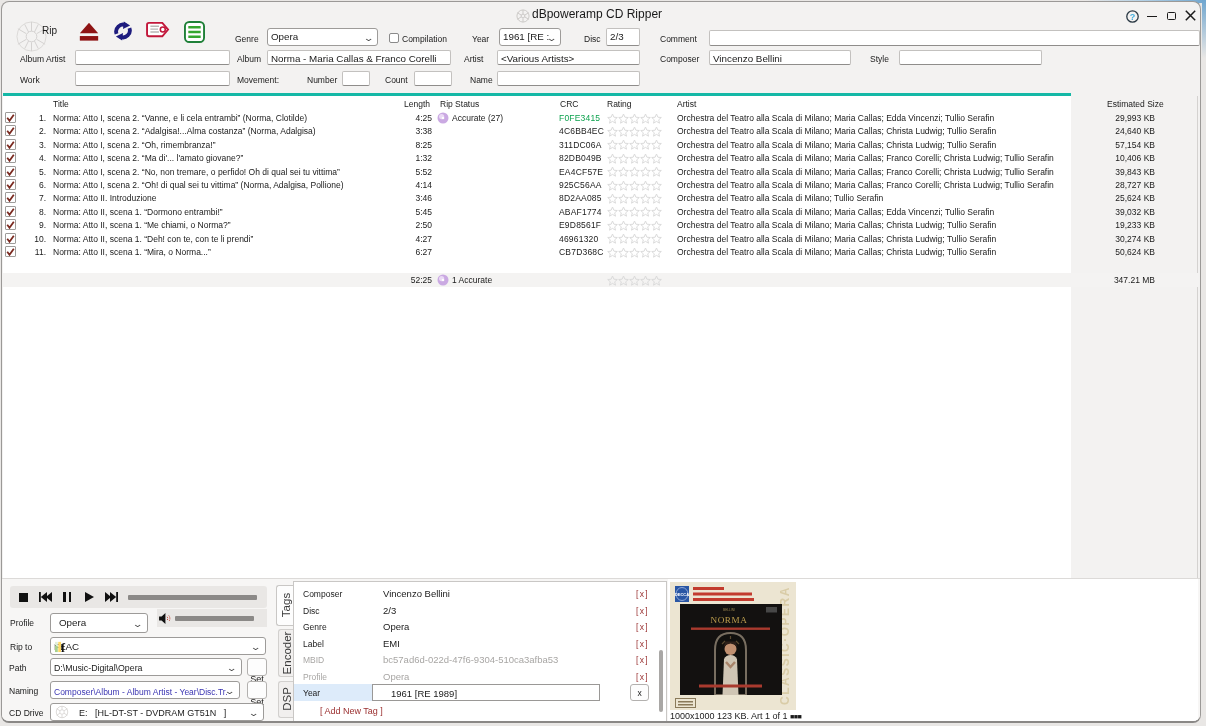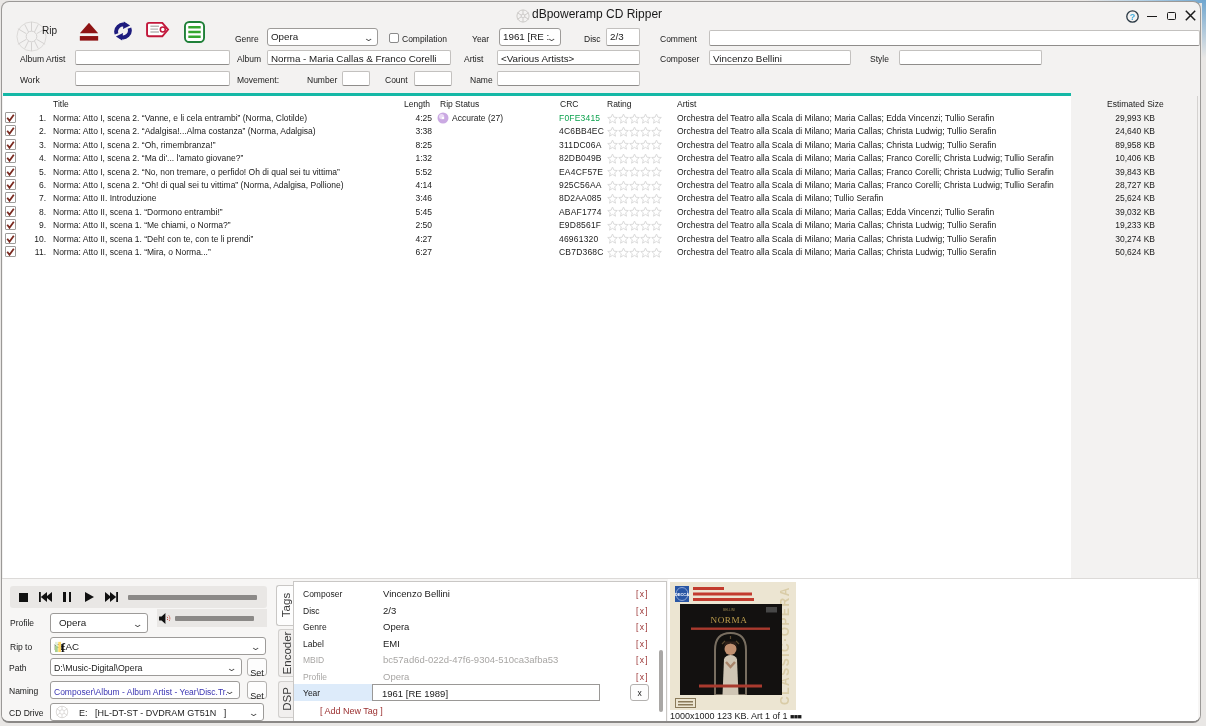--- a/index.html
+++ b/index.html
@@ -14,21 +14,21 @@
 .cnum{position:absolute;left:13px;width:30px;text-align:right;top:1.5px}
 .ctit{position:absolute;left:50px;top:1.5px}
 .clen{position:absolute;left:379px;width:50px;text-align:right;top:1.5px}
 .ccrc{position:absolute;left:556px;top:1.5px;letter-spacing:.2px}
 .cart{position:absolute;left:674px;top:1.5px}
 .csz{position:absolute;left:1052px;width:100px;text-align:right;top:1.5px}
 .stars{position:absolute;left:604px;top:1px}
 .check{position:absolute;left:2px;top:0.5px;width:11px;height:11px;background:#fff;border:1px solid #9e9c9a;border-radius:1px}
 .check svg{position:absolute;left:-1px;top:-1px}
 .vtab{position:absolute;color:#3a3a3a;font-size:11.5px;transform:rotate(-90deg);transform-origin:center;white-space:nowrap}
-.setbtn{position:absolute;background:#fdfdfd;border:1px solid #b3b1af;border-radius:3px;font-size:9px;text-align:center;padding-top:9px}
+.setbtn{position:absolute;background:#fdfdfd;border:1px solid #b3b1af;border-radius:3px;font-size:9px;text-align:center;padding-top:15px}
 .tagl{position:absolute;left:303px;font-size:8.5px}
 .tagv{position:absolute;left:383px;font-size:9.5px;white-space:nowrap}
 .tagx{position:absolute;left:636px;color:#9b3434;font-size:8.5px;letter-spacing:-.5px}
 </style></head>
 <body>
 <div id="bluetop" style="position:absolute;left:1085px;top:0;width:121px;height:3px;background:linear-gradient(90deg,#e9e7e5,#b6d2e6 45%,#6fa6cf)"></div>
 <div id="blueright" style="position:absolute;left:1202px;top:0;width:4px;height:58px;background:linear-gradient(180deg,#6fa6cf,#e9e7e5)"></div>
 <div id="win">
 <svg width="0" height="0" style="position:absolute">
       <defs>
@@ -185,21 +185,21 @@
             </svg>
           </span>
 <span class="cnum">3.</span>
           <span class="ctit">Norma: Atto I, scena 2. “Oh, rimembranza!”</span>
           <span class="clen">8:25</span>
 <span class="ccrc" style="color:#1a1a1a">311DC06A</span>
 <svg class="stars" width="56" height="11" viewBox="0 0 56 11">
             <use href="#st5"></use>
           </svg>
 <span class="cart">Orchestra del Teatro alla Scala di Milano; Maria Callas; Christa Ludwig; Tullio Serafin</span>
-          <span class="csz">89,958 KB</span>
+          <span class="csz">57,154 KB</span>
 </div>
 <div class="row" style="top:40.2px">
 <span class="check">
             <svg width="11" height="12" viewBox="0 0 11 12">
               <path d="M2.2 5.8l2.3 3 4.3-6" fill="none" stroke="#7b2a20" stroke-width="1.8"></path>
             </svg>
           </span>
 <span class="cnum">4.</span>
           <span class="ctit">Norma: Atto I, scena 2. “Ma di'... l'amato giovane?”</span>
           <span class="clen">1:32</span>
@@ -317,20 +317,33 @@
           <span class="clen">6:27</span>
 <span class="ccrc" style="color:#1a1a1a">CB7D368C</span>
 <svg class="stars" width="56" height="11" viewBox="0 0 56 11">
             <use href="#st5"></use>
           </svg>
 <span class="cart">Orchestra del Teatro alla Scala di Milano; Maria Callas; Christa Ludwig; Tullio Serafin</span>
           <span class="csz">50,624 KB</span>
 </div>
   </div>
   <div class="abs" style="left:1194px;top:0;width:1px;height:486px;background:#d4d2d0"></div>
+  <div class="abs" style="left:0;top:177px;width:1196px;height:14px;background:#f4f3f2">
+    <span class="clen" style="top:2px">52:25</span>
+    <svg class="abs" style="left:434px;top:1px" width="12" height="12" viewBox="0 0 12 12">
+          <circle cx="6" cy="6" r="5.5" fill="#caa9e2"></circle>
+          <circle cx="4.6" cy="4.6" r="2.6" fill="#ead9f5"></circle>
+          <circle cx="6" cy="6" r="1.3" fill="#fdfdfd"></circle>
+        </svg>
+    <span class="abs" style="left:449px;top:2px">1 Accurate</span>
+    <svg class="stars" width="56" height="11" viewBox="0 0 56 11" style="top:1.5px">
+          <use href="#st5"></use>
+        </svg>
+    <span class="csz" style="top:2px">347.21 MB</span>
+  </div>
 </div>
 
 <div class="abs" style="left:-2px;top:576px;width:1204px;height:148px;background:#f7f6f5">
       <div class="abs" style="left:0;top:0;width:1204px;height:1px;background:#dcdad8"></div>
   <div class="abs" style="left:10px;top:8px;width:257px;height:22px;background:#e9e7e5;border-radius:3px"></div>
   <div class="abs" style="left:19px;top:15px;width:9px;height:9px;background:#111"></div>
   <svg class="abs" style="left:39px;top:14px" width="13" height="10" viewBox="0 0 13 10">
         <rect x="0" y="0" width="1.8" height="10" fill="#111"></rect>
         <path d="M8 0L1.8 5L8 10z" fill="#111"></path>
         <path d="M13 0L6.8 5L13 10z" fill="#111"></path>
@@ -404,21 +417,21 @@
       <div class="tagv" style="top:59.5px">EMI</div>
       <div class="tagx" style="top:60.5px">[ x ]</div>
   <div class="tagl" style="top:77px;color:#a8a6a4">MBID</div>
       <div class="tagv" style="top:76px;color:#a8a6a4">bc57ad6d-022d-47f6-9304-510ca3afba53</div>
       <div class="tagx" style="top:77px">[ x ]</div>
   <div class="tagl" style="top:93.5px;color:#a8a6a4">Profile</div>
       <div class="tagv" style="top:92.5px;color:#a8a6a4">Opera</div>
       <div class="tagx" style="top:93.5px">[ x ]</div>
   <div class="abs" style="left:294px;top:105.5px;width:78px;height:17.5px;background:#ddebfa"></div>
   <div class="tagl" style="top:110px">Year</div>
-  <div class="abs" style="left:372px;top:105.5px;width:228px;height:17.5px;background:#fff;border:1px solid #9a9896;font-size:9.5px;padding:3px 0 0 9px">1961 [RE 1989]</div>
+  <div class="abs" style="left:372px;top:105.5px;width:228px;height:17.5px;background:#fff;border:1px solid #9a9896;font-size:9.5px;padding:3px 0 0 18px">1961 [RE 1989]</div>
   <div class="abs" style="left:630px;top:106px;width:19px;height:16.5px;background:#fdfdfd;border:1px solid #b3b1af;border-radius:3px;text-align:center;font-size:8.5px;padding-top:3px">x</div>
   <div class="abs" style="left:320px;top:128px;color:#9b3030;font-size:9px">[ Add New Tag ]</div>
   <div class="abs" style="left:659px;top:72px;width:3.5px;height:62px;background:#a9a7a5;border-radius:2px"></div>
   <div class="abs" style="left:668px;top:1px;width:530px;height:143px;background:#fff"></div>
   <div id="art" class="abs" style="left:670px;top:4px;width:126px;height:128px">
   <svg width="126" height="128" viewBox="0 0 126 128">
     <rect width="126" height="128" fill="#ece5d2"></rect>
     <rect x="5" y="4" width="14" height="16" fill="#2a56a4"></rect>
     <ellipse cx="12" cy="12" rx="6" ry="6.5" fill="none" stroke="#8fa8d8" stroke-width="1"></ellipse>
     <text x="12" y="14" text-anchor="middle" font-size="4" fill="#fff" font-family="Liberation Sans" font-weight="bold">DECCA</text>

